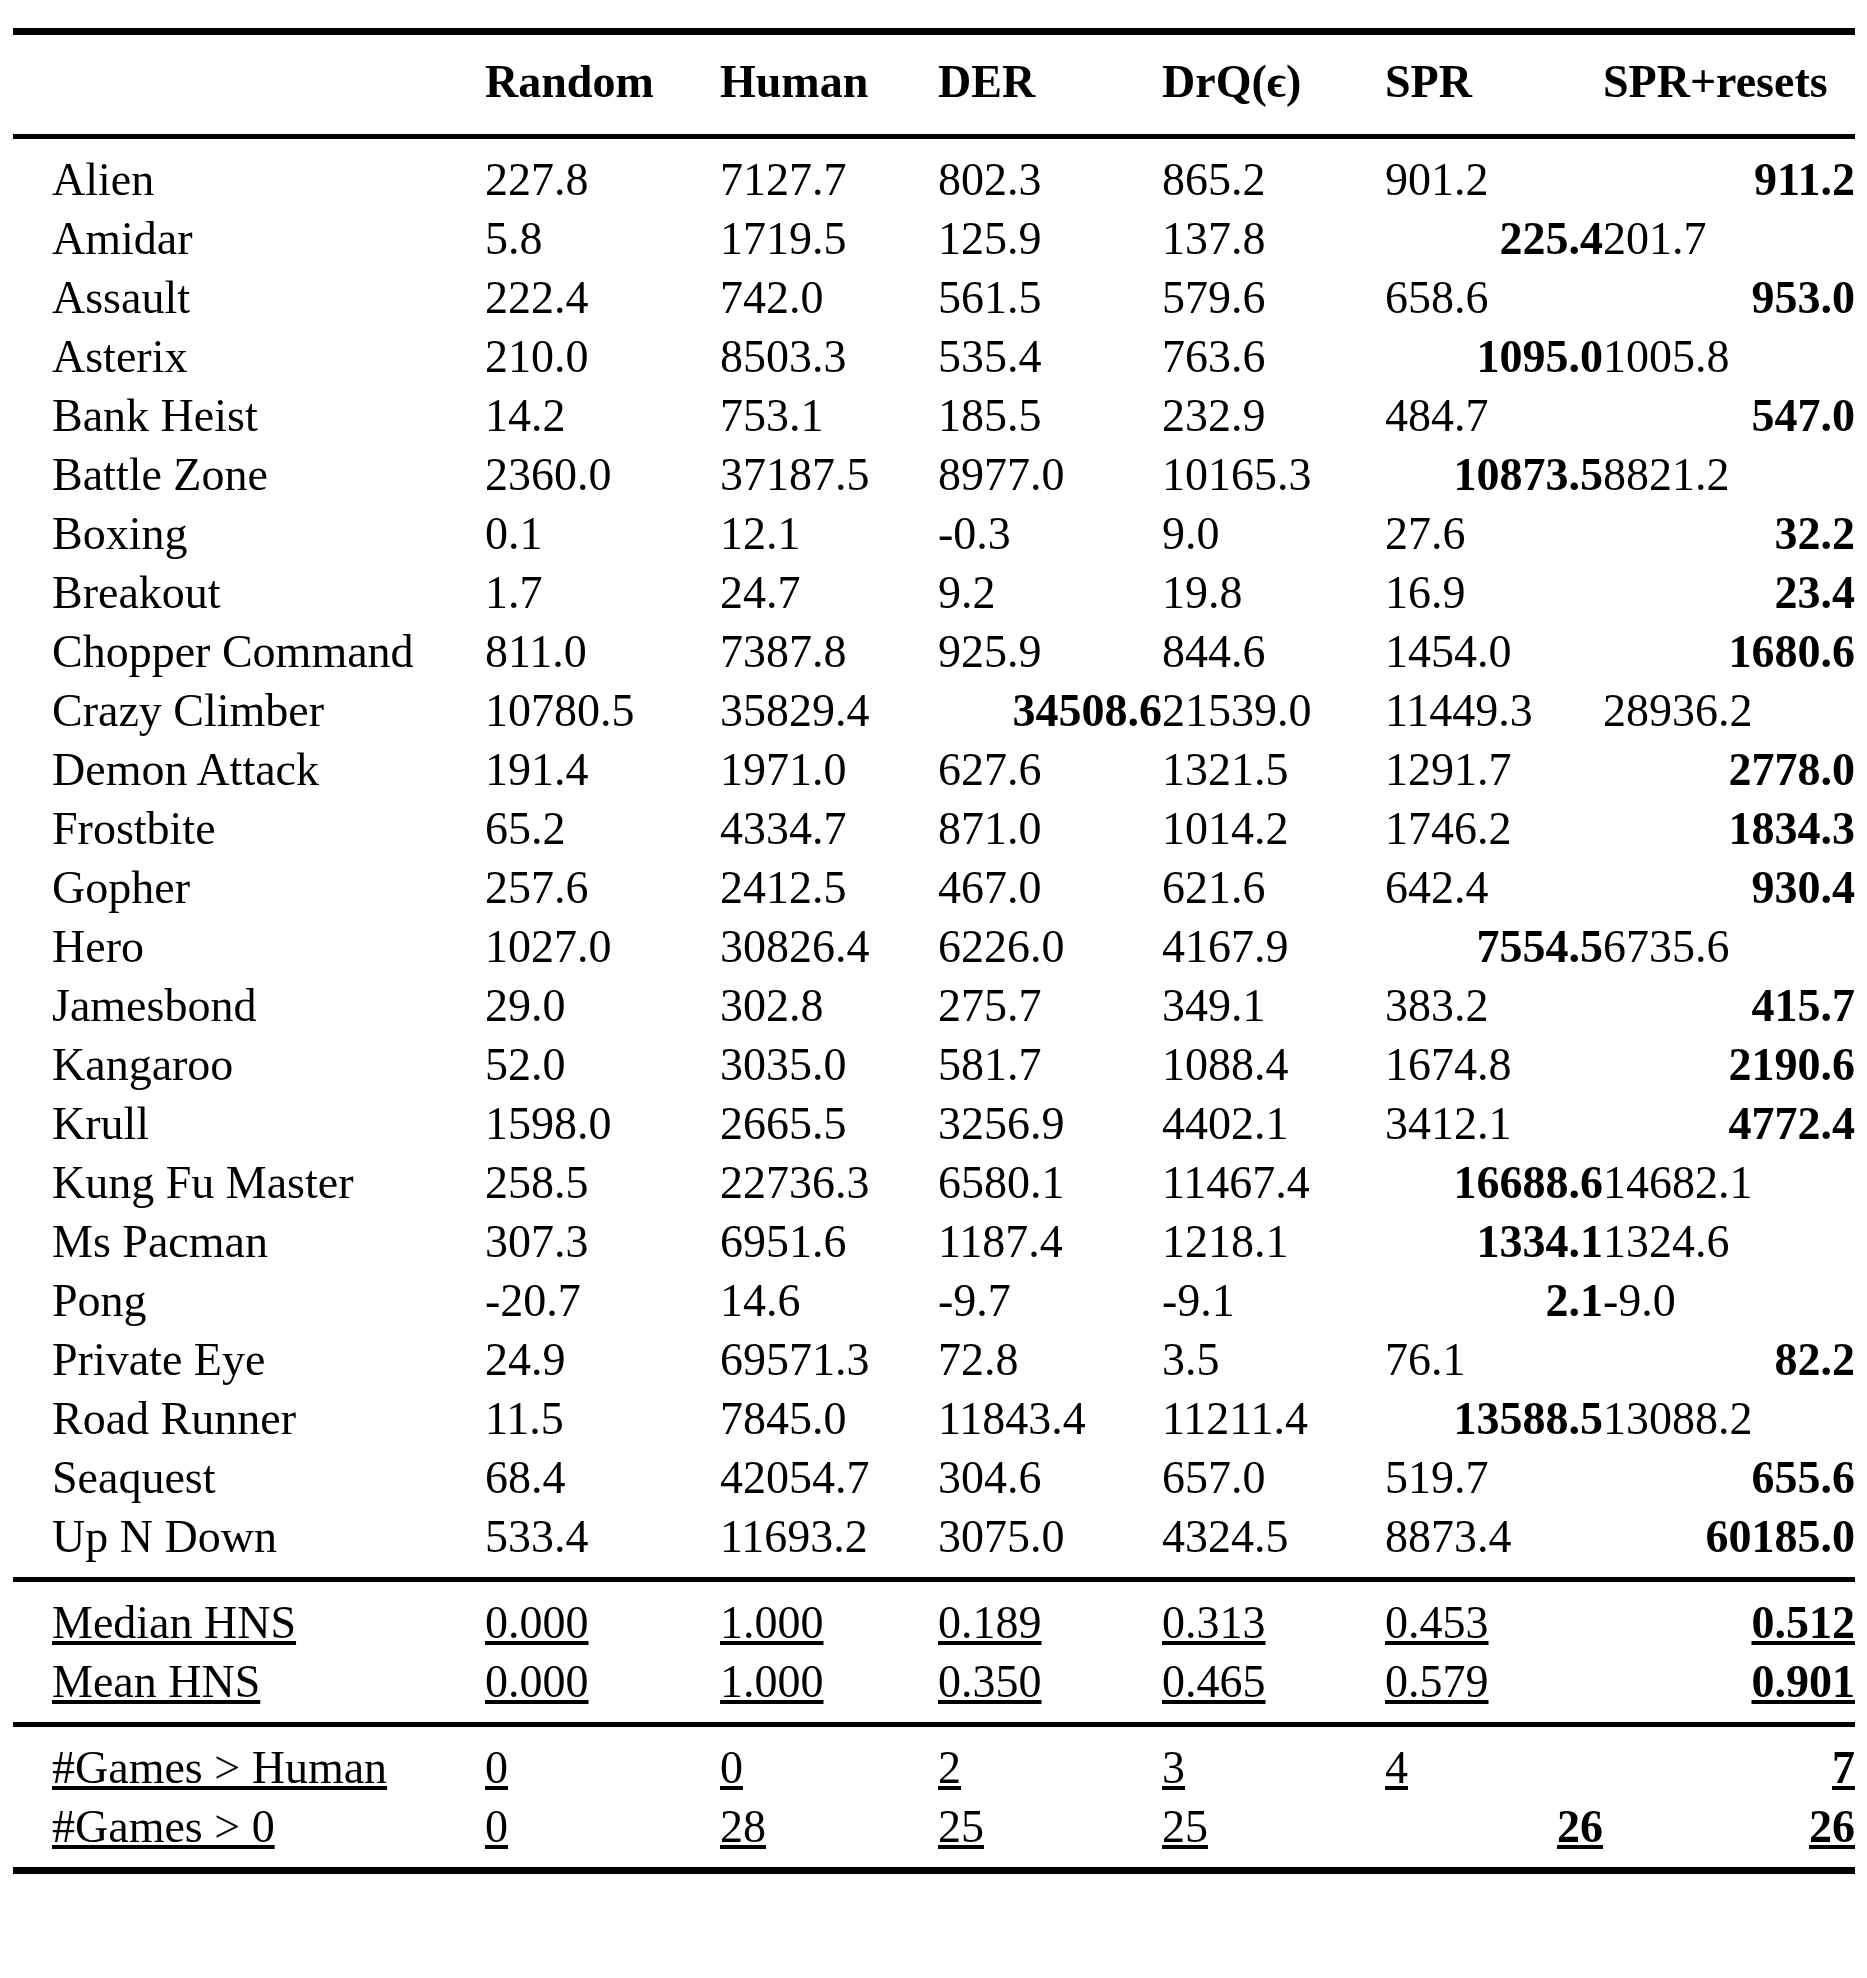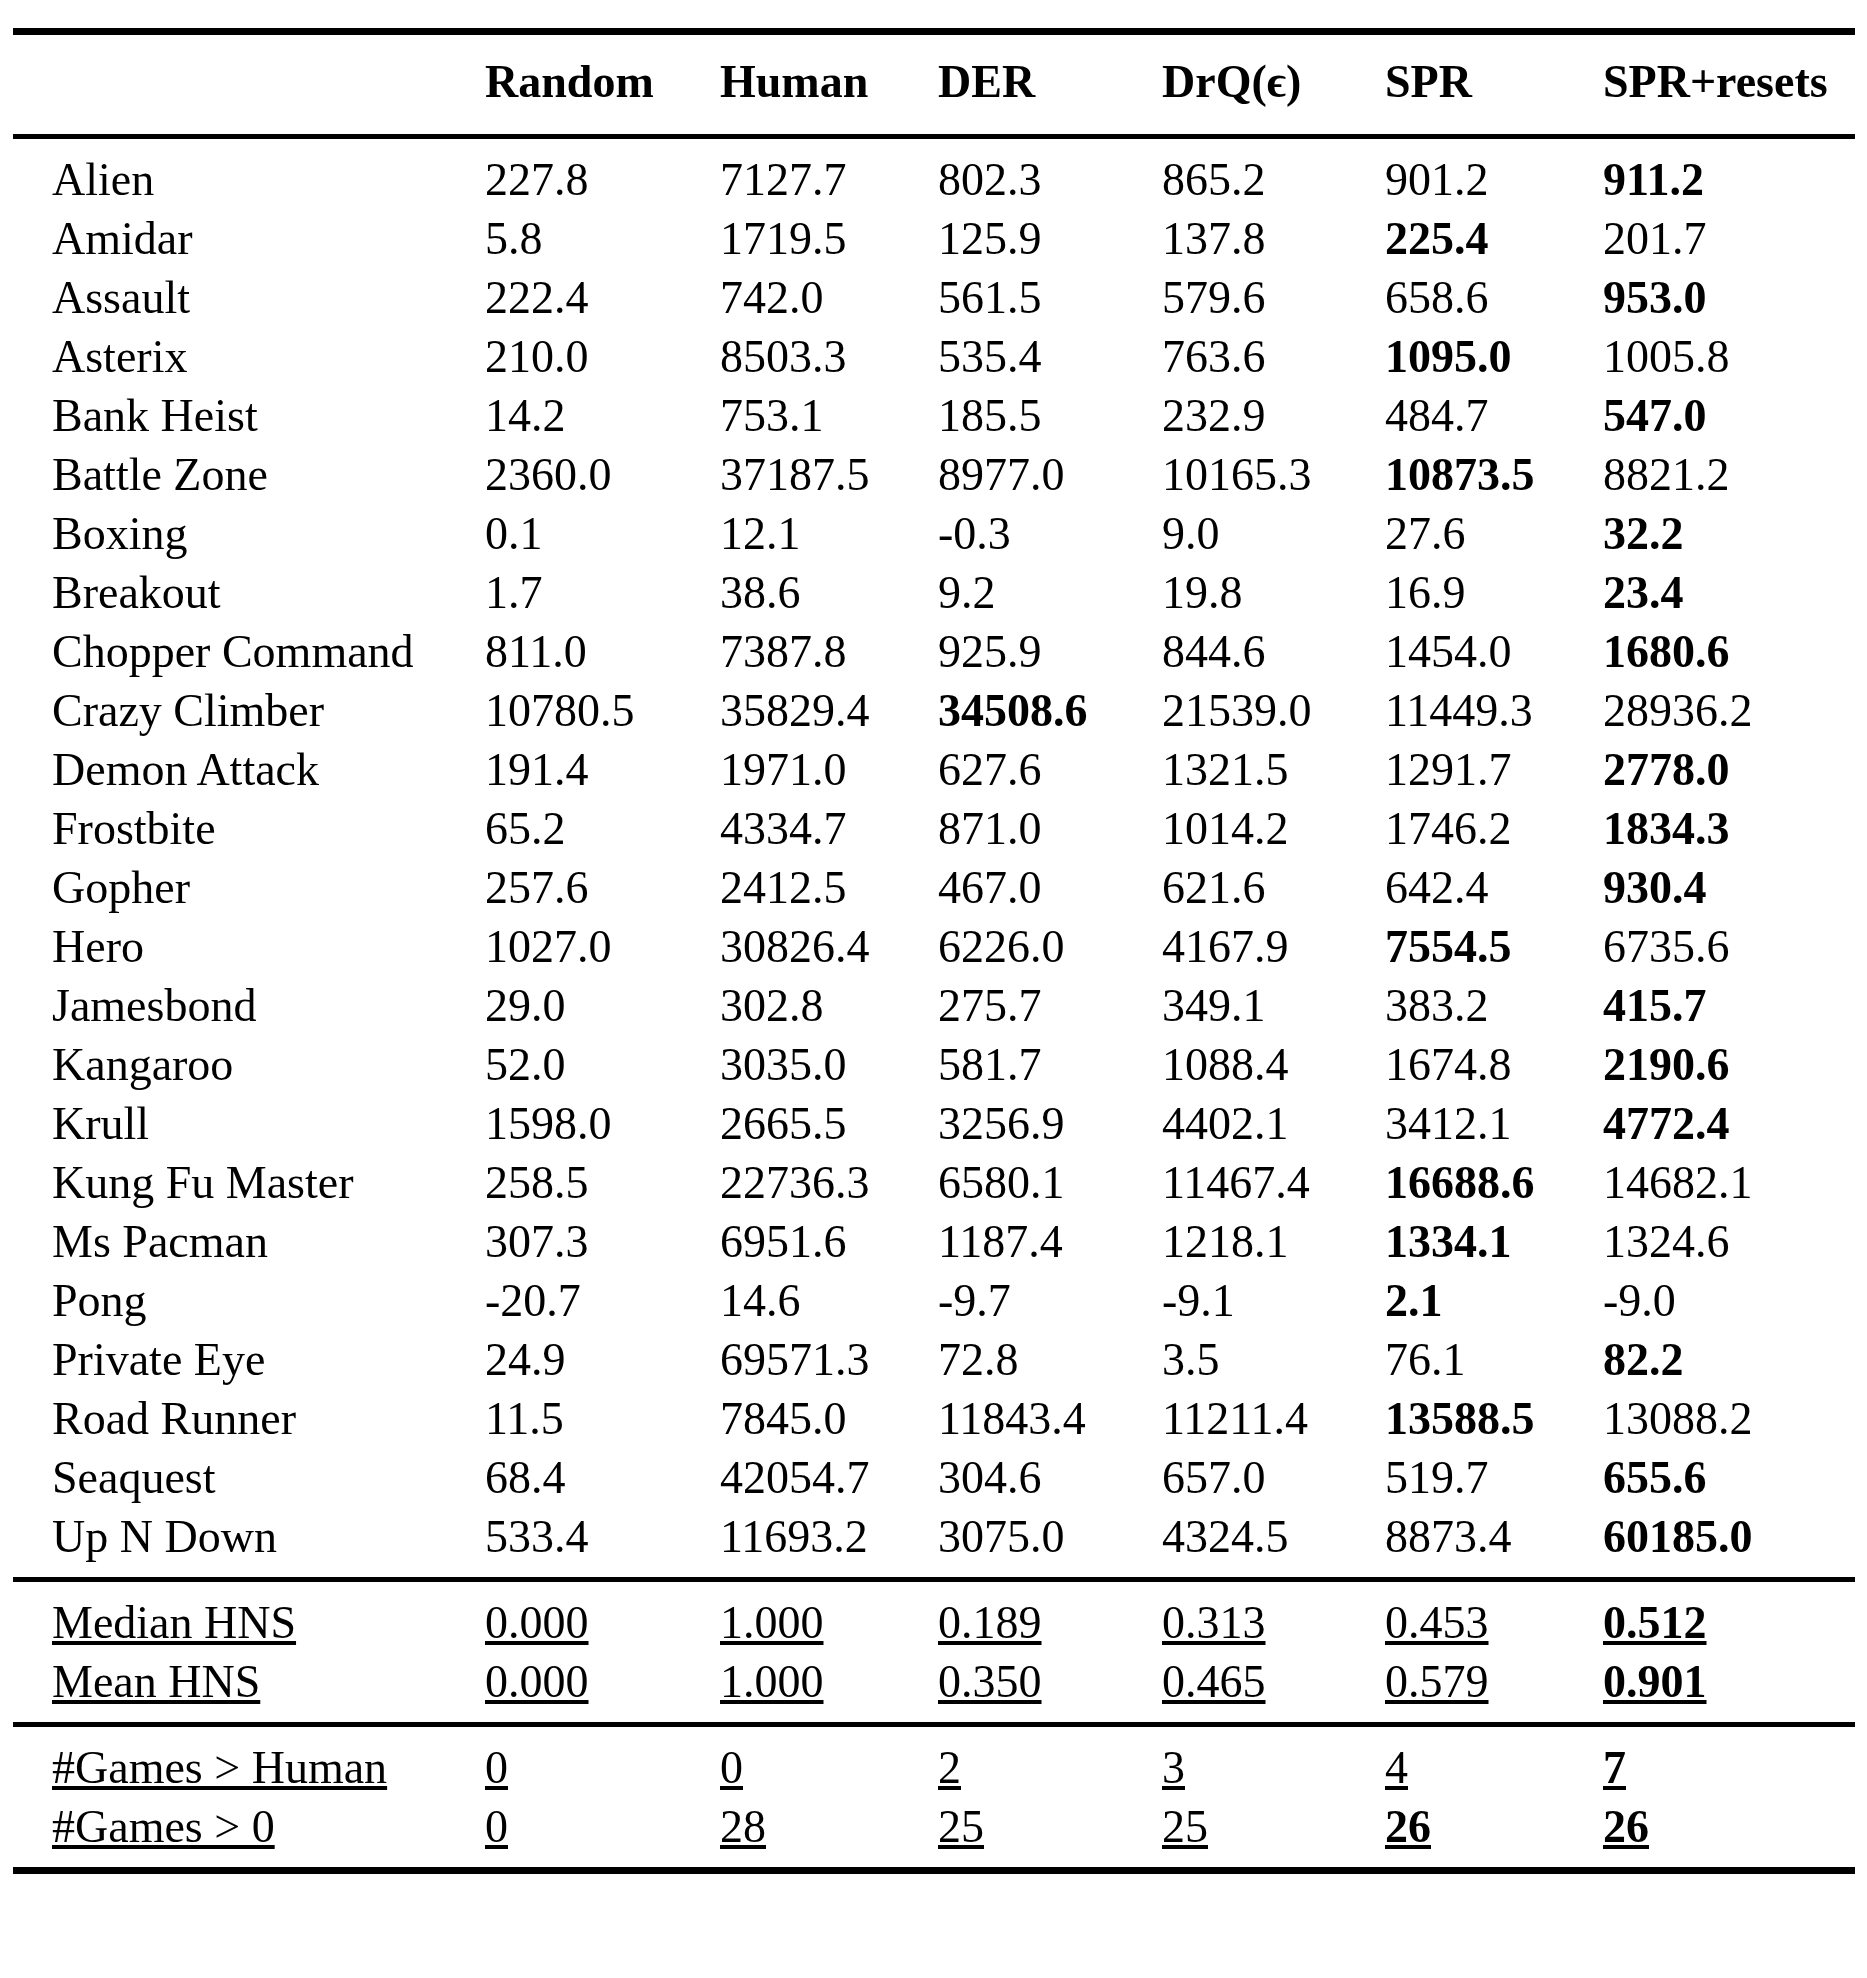--- a/index.html
+++ b/index.html
@@ -48,20 +48,21 @@
     white-space: nowrap;
     overflow: visible;
   }
   tbody tr:first-child td { padding-top: 11px; }
   tbody tr:last-child td  { padding-bottom: 11px; }
   td.row-label, thead th:first-child {
     padding-left: 39px;
   }
   td.best {
     font-weight: bold;
+    text-align: right;
   }
 </style>
 </head>
 <body>
 
 <div class="page">
   <table>
     <colgroup>
       <col style="width:472px">
       <col style="width:235px">
@@ -142,21 +143,21 @@
           <td>0.1</td>
           <td>12.1</td>
           <td>-0.3</td>
           <td>9.0</td>
           <td>27.6</td>
           <td class="best">32.2</td>
         </tr>
         <tr>
           <td class="row-label">Breakout</td>
           <td>1.7</td>
-          <td>38.6</td>
+          <td>24.7</td>
           <td>9.2</td>
           <td>19.8</td>
           <td>16.9</td>
           <td class="best">23.4</td>
         </tr>
         <tr>
           <td class="row-label">Chopper Command</td>
           <td>811.0</td>
           <td>7387.8</td>
           <td>925.9</td>

